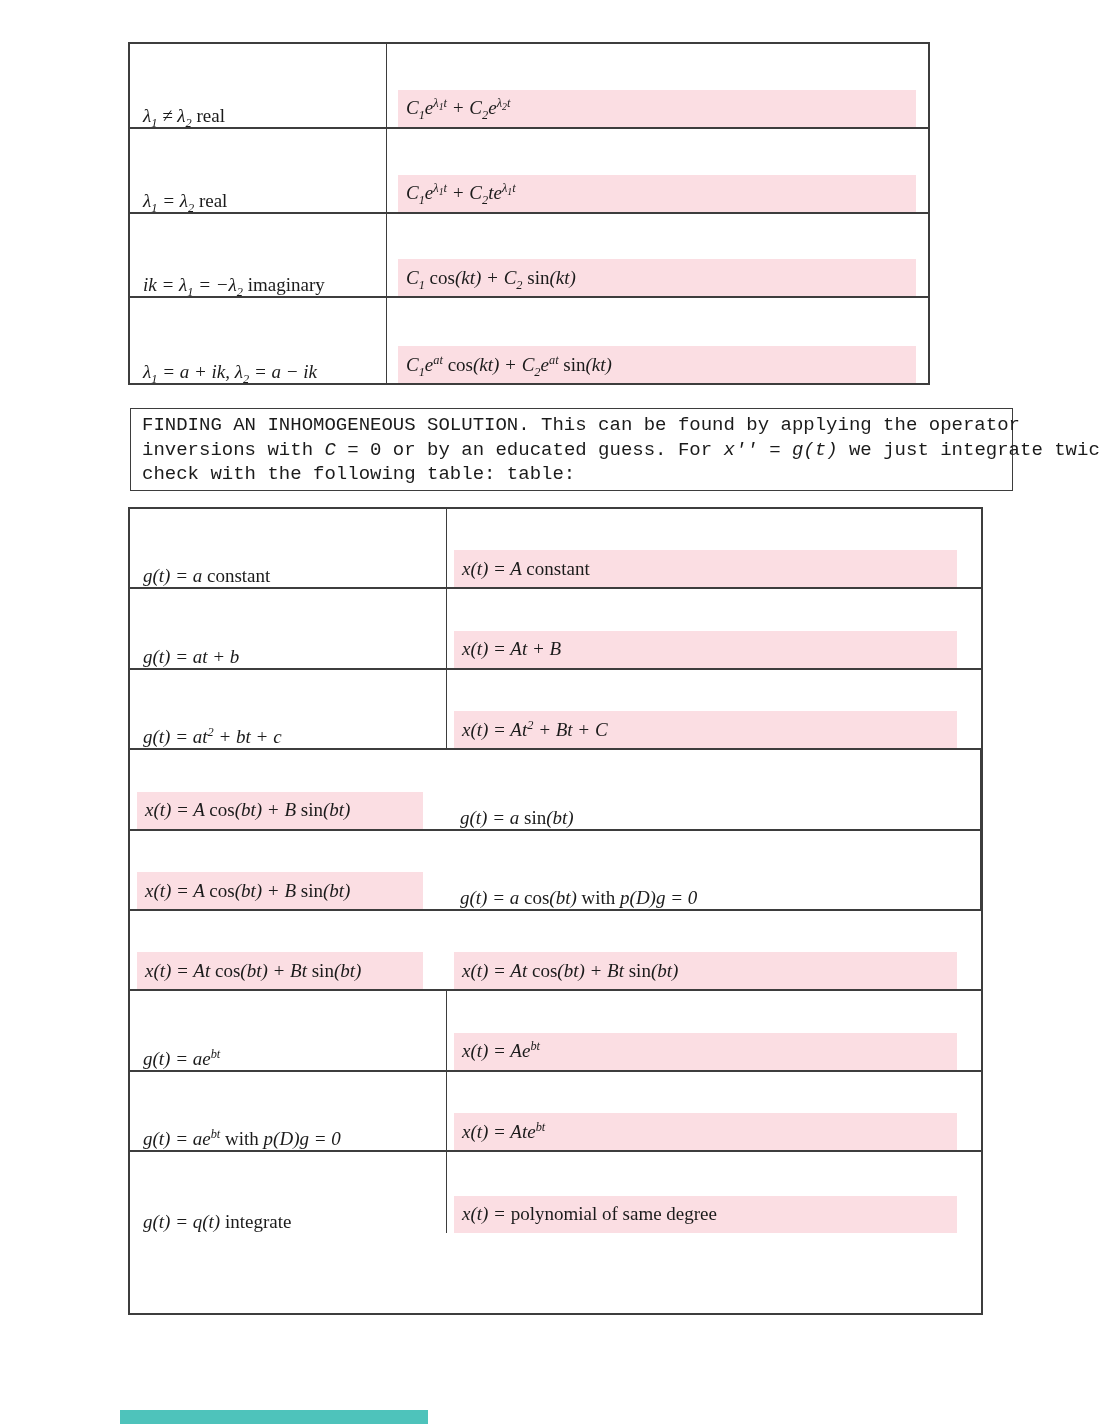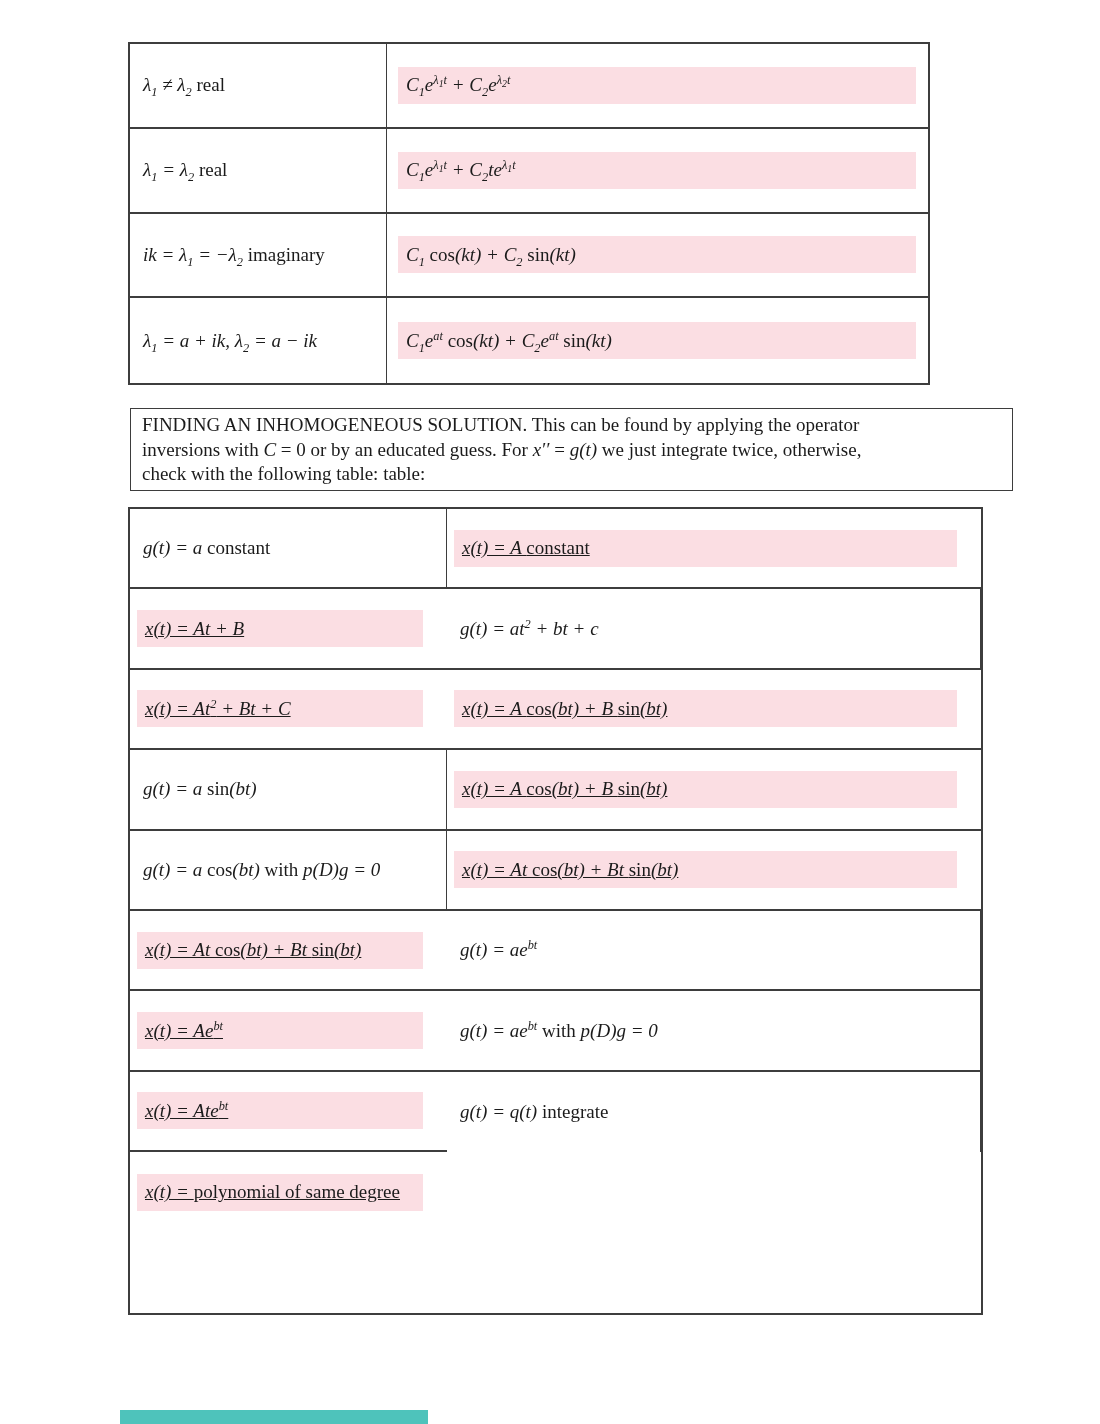--- a/index.html
+++ b/index.html
@@ -15,48 +15,48 @@
   .grid {
     position:absolute; display:grid; background:#fff;
     border:2px solid var(--border,#3d3d3d);
   }
   .t1 { left:128px; top:42px;  width:802px; height:343px;
         grid-template-columns:257px 1fr; grid-template-rows:repeat(4,1fr); }
   .t2 { left:128px; top:507px; width:855px; height:808px;
         grid-template-columns:317px 1fr; grid-template-rows:repeat(10,1fr); }
 
   .cell {
-    display:flex; align-items:center; white-space:nowrap; overflow:hidden;
+    display:flex; align-items:flex-end; white-space:nowrap; overflow:hidden;
     font-size:19px; font-style:italic;
     border-bottom:2px solid var(--border,#3d3d3d);
   }
   .cell.cond { padding-left:13px; border-right:1px solid var(--border,#3d3d3d); }
   .cell.last { border-bottom:none; }
 
   .cloze {
     flex:1; height:37px; display:flex; align-items:center;
     background:var(--cloze-pink,#fbdee3); padding-left:8px;
     white-space:nowrap; overflow:hidden;
   }
   .t1 .cloze { margin:0 12px 0 11px; }
-  .t2 .cloze { margin:0 24px 0 7px;text-decoration:underline; }
+  .t2 .cloze { margin:0 24px 0 7px; }
 
   .rm { font-style:normal; }
   .it { font-style:italic; }
   sub { font-size:65%; line-height:0; }
   sup { font-size:65%; line-height:0; }
   sup sub { font-size:80%; }
 
   
   .notebox {
     position:absolute; left:130px; top:408px; width:883px; height:83px;
     border:1.5px solid var(--border,#3d3d3d);
     padding:4px 11px; font-size:19px; font-style:normal;
   }
-  .notebox .line { line-height:24.6px; white-space:nowrap; }
+  .notebox .line { line-height:24.6px; white-space:nowrap;font-family:Liberation Mono, monospace; }
 
   
   .tealbar {
     position:absolute; left:120px; top:1410px; width:308px; height:14px;
     background:var(--teal-highlight,#4ec3bb);
   }
 </style>
 </head>
 <body>
 
@@ -109,20 +109,23 @@
   <div class="grid t2">
     <div class="cell cond">
         <span>g(t) = a <span class="rm">constant</span></span>
       </div>
     <div class="cell sol">
         <span class="cloze">
           <span>x(t) = A <span class="rm">constant</span></span>
         </span>
       </div>
 
+    <div class="cell cond">
+        <span>g(t) = at + b</span>
+      </div>
     <div class="cell sol">
         <span class="cloze">
           <span>x(t) = At + B</span>
         </span>
       </div>
 
     <div class="cell cond">
         <span>g(t) = at<sup>2</sup> + bt + c</span>
       </div>
     <div class="cell sol">

